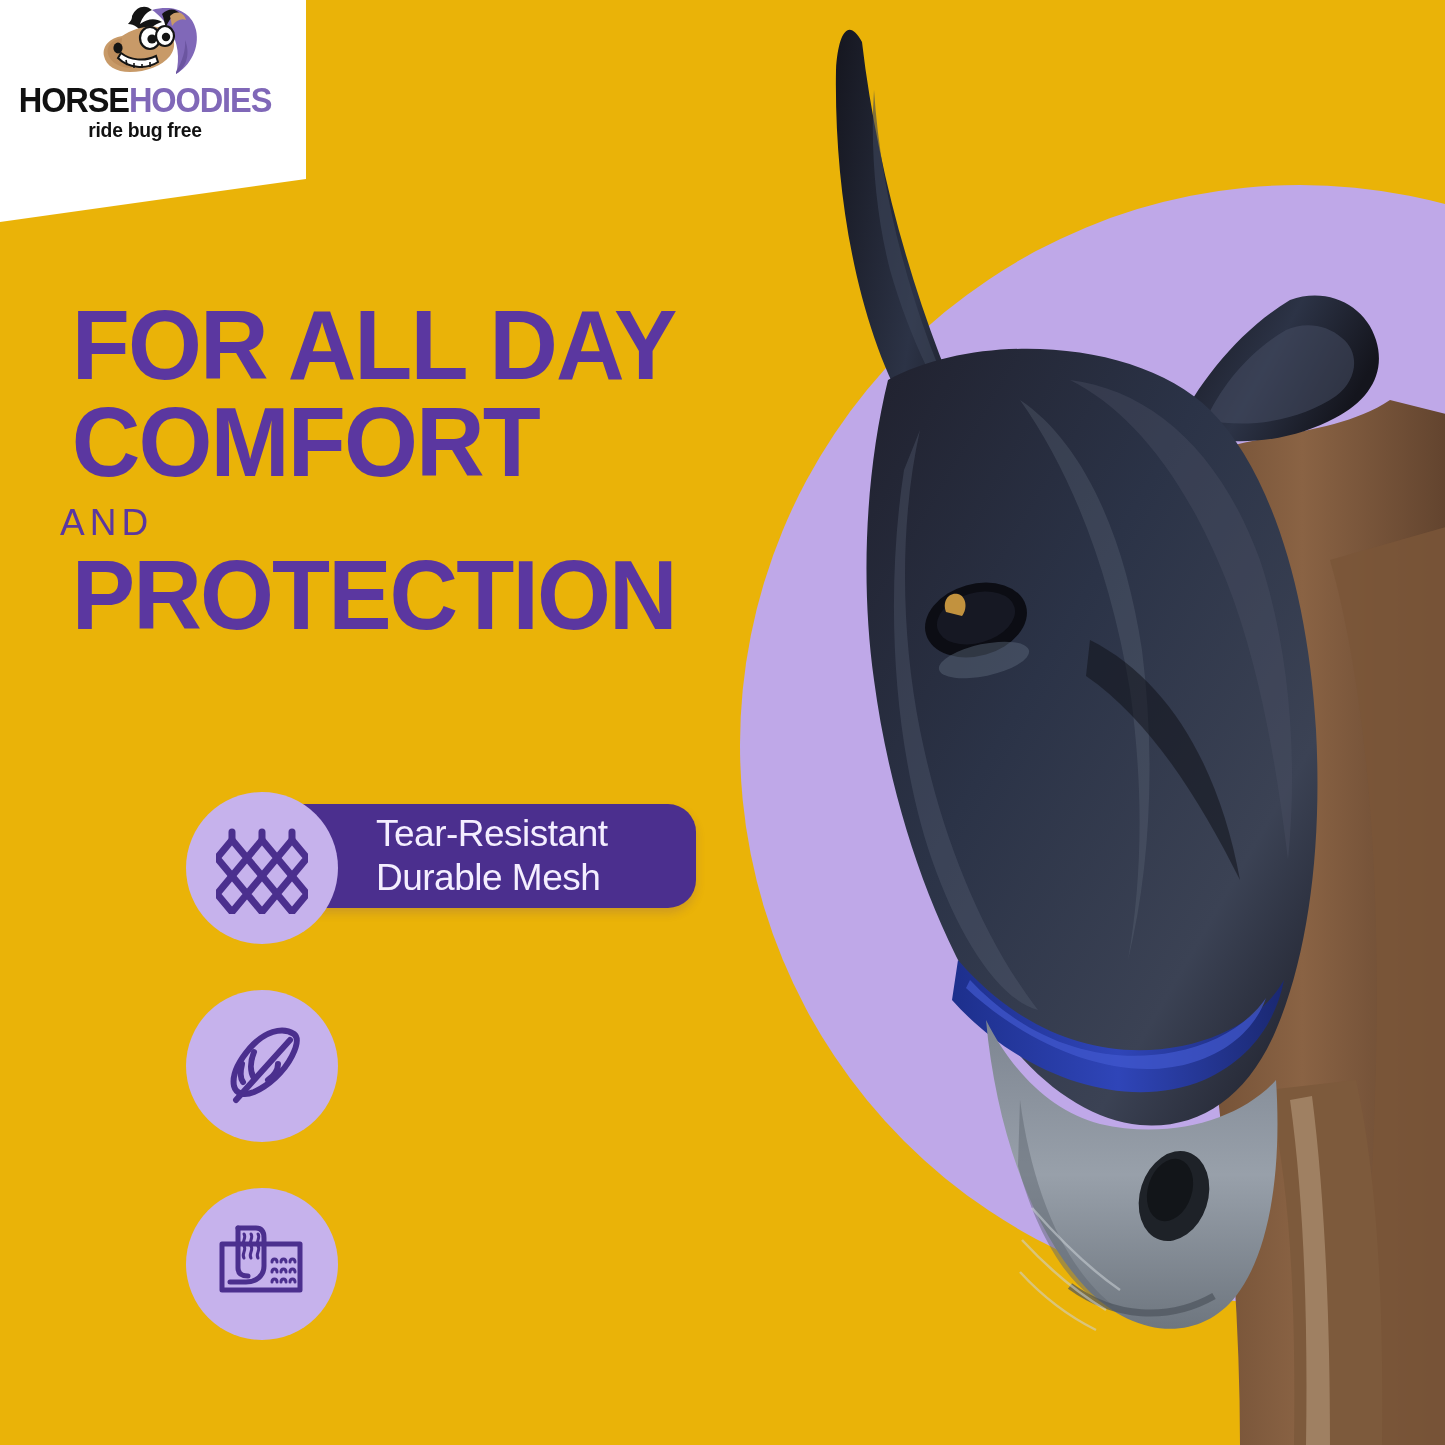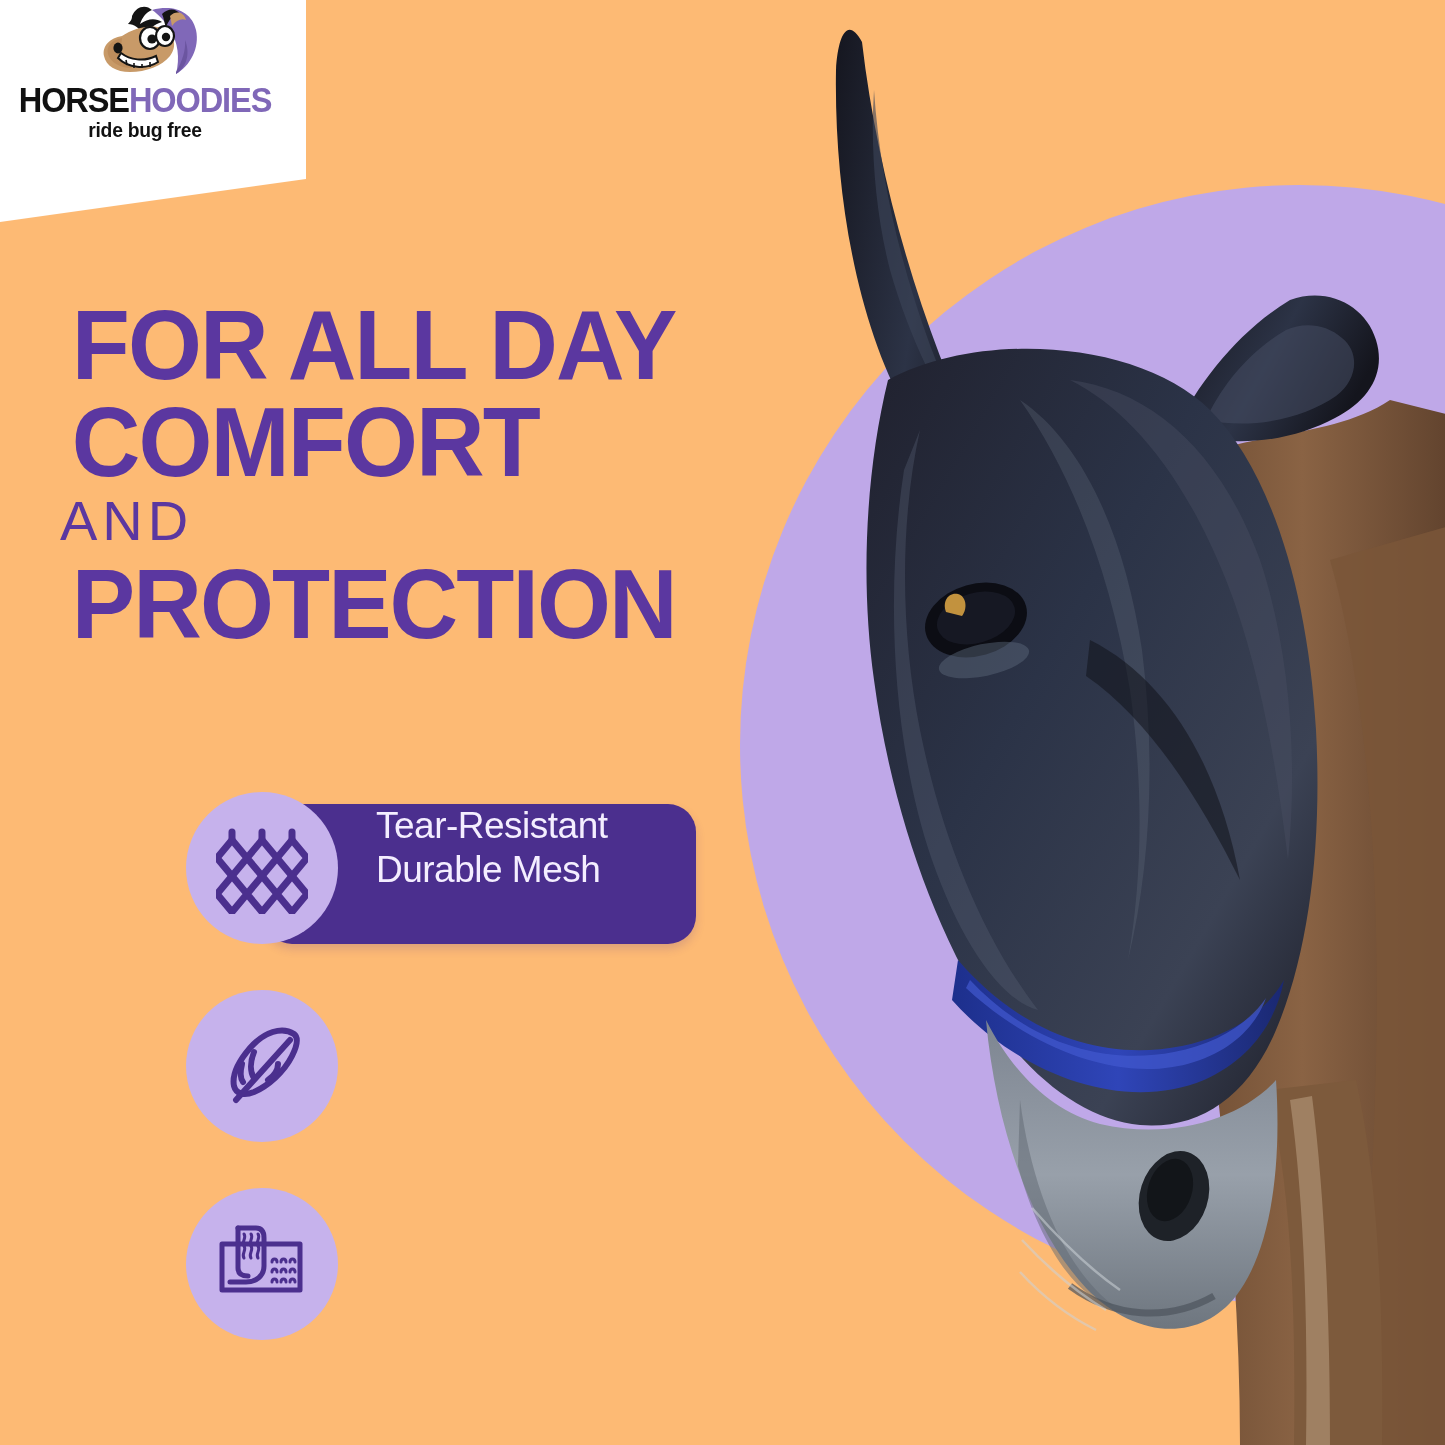--- a/index.html
+++ b/index.html
@@ -5,21 +5,21 @@
   html, body {
     margin: 0;
     padding: 0;
     background: #ffffff;
   }
   #ad-canvas {
     position: relative;
     width: 1445px;
     height: 1445px;
     overflow: hidden;
-    background: #fdba74;
+    background: #eab308;
     font-family: "Liberation Sans", sans-serif;
   }
 
   
   .accent-circle {
     position: absolute;
     left: 740px;
     top: 185px;
     width: 1120px;
     height: 1120px;
@@ -106,22 +106,23 @@
     font-weight: 700;
     line-height: 0.93;
     letter-spacing: -2px;
     transform: scaleX(0.97);
   }
   .hl-line1 { font-size: 98px; }
   .hl-line2 { font-size: 98px; margin-top: 6px; }
   .hl-line3 {
     font-family: "Liberation Sans", sans-serif;
     font-weight: 400;
-    font-size: 56px;
+    font-size: 37px;
     letter-spacing: 5px;
+    margin-top: 14px;
     margin-bottom: 6px;
   }
   .hl-line4 { font-size: 98px; }
 
   
   .features {
     position: absolute;
     left: 186px;
     top: 792px;
     width: 540px;
@@ -129,25 +130,26 @@
   .feature-row {
     position: relative;
     height: 152px;
     margin-bottom: 46px;
   }
   .feature-pill {
     position: absolute;
     left: 78px;
     top: 12px;
     width: 432px;
-    height: 140px;
+    height: 104px;
     background: #4b2f8e;
     border-radius: 28px;
     box-shadow: 0 5px 10px rgba(75,47,142,0.18);
     display: flex;
+    align-items: center;
   }
   .feature-label {
     margin-left: 112px;
     color: #f4eeff;
     font-family: "Liberation Sans", sans-serif;
     font-weight: 400;
     font-size: 37px;
     line-height: 1.18;
     letter-spacing: -0.5px;
     white-space: pre-line;

